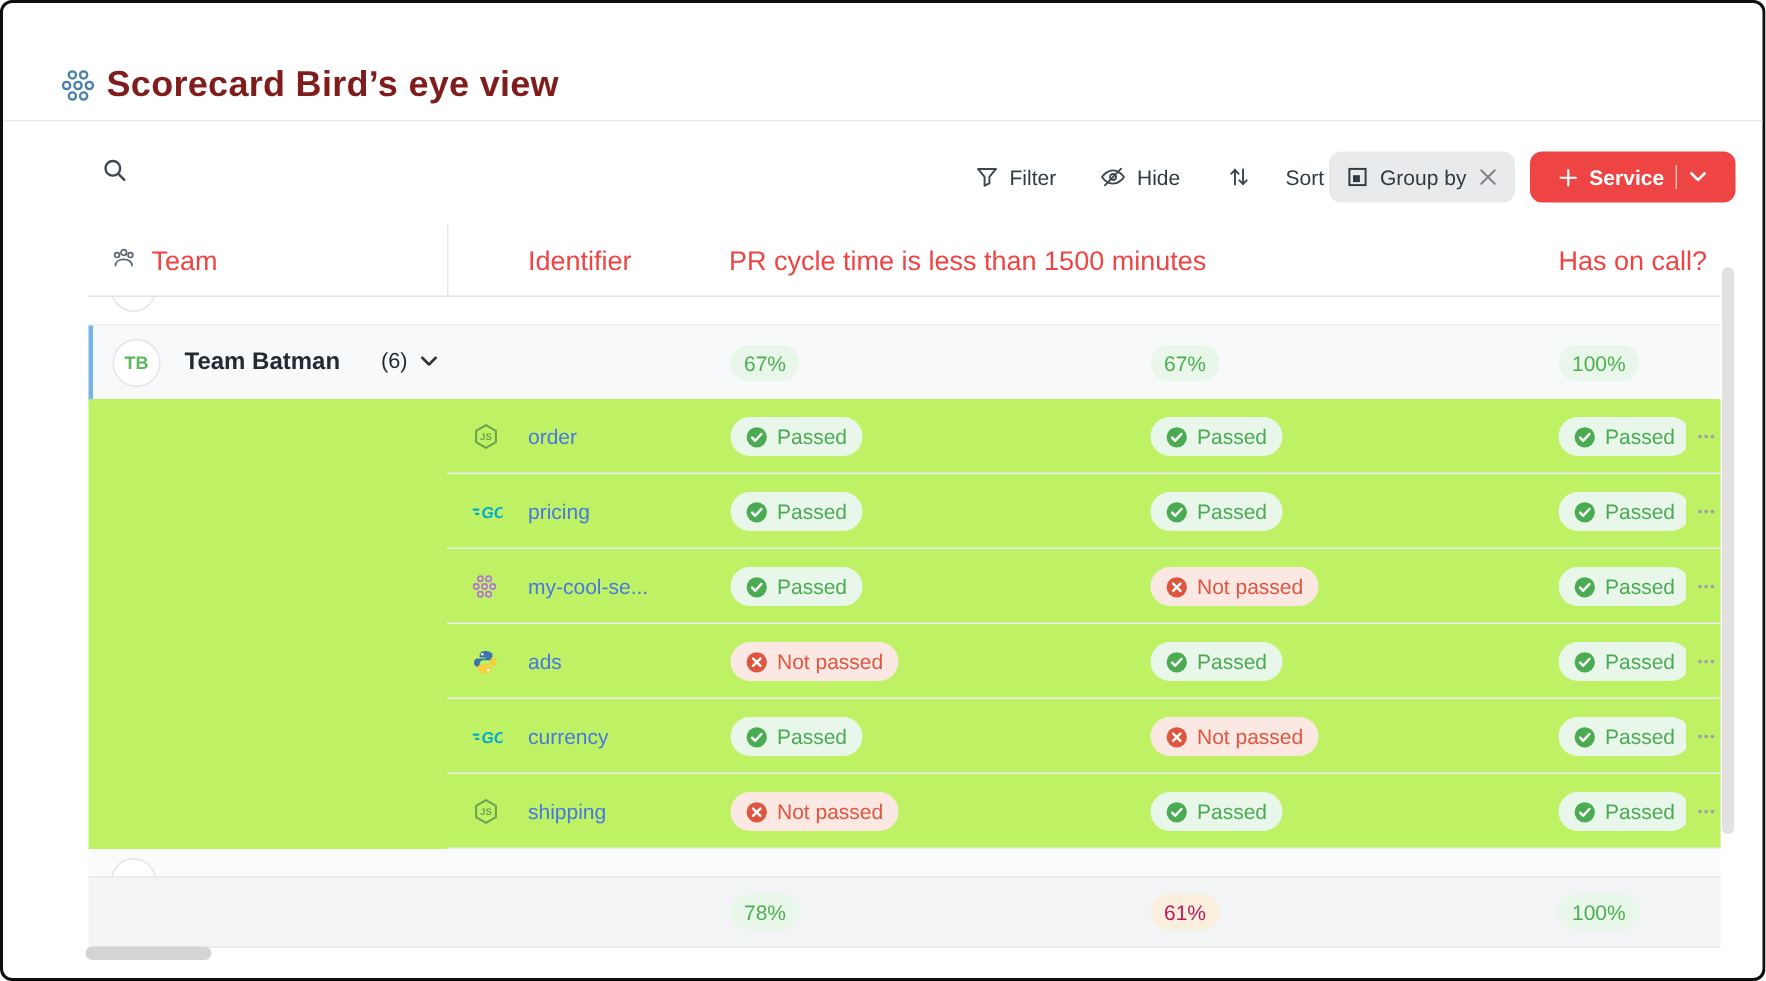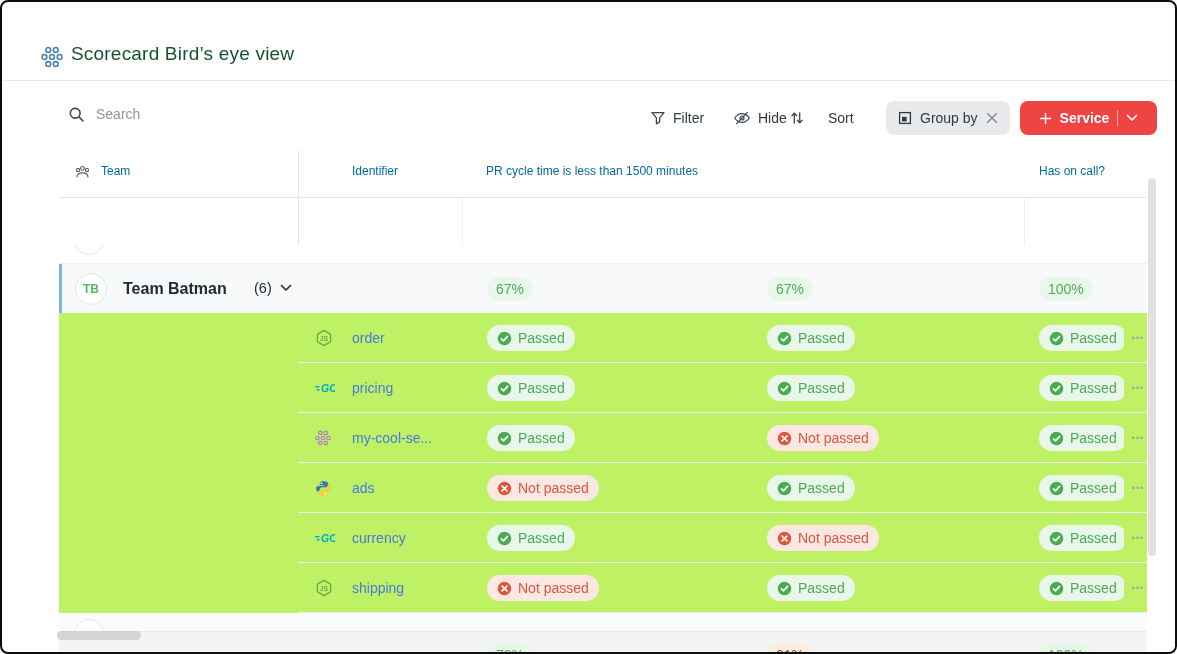--- a/index.html
+++ b/index.html
@@ -2,45 +2,45 @@
 <html><head>
 <meta charset="utf-8">
 <style>
   html,body{margin:0;padding:0;background:#fff;font-family:"Liberation Sans",sans-serif;}
   .window{position:relative;width:1177px;height:654px;box-sizing:border-box;border:2px solid #0d0d0d;
           border-radius:8px;background:#fff;overflow:hidden;}
   svg{display:block;}
   
   .app-header{position:absolute;left:0;top:0;width:100%;height:78px;border-bottom:1px solid #e9eaec;}
   .title-icon{position:absolute;left:39px;top:44px;width:22px;height:22px;color:#4a81aa;}
-  .page-title{position:absolute;left:69px;top:41px;font-size:19px;font-weight:400;color:#14532d;letter-spacing:.2px;}
+  .page-title{position:absolute;left:69px;top:41px;font-size:24px;font-weight:700;color:#7f1d1d;letter-spacing:.2px;}
   
   .search-wrap{position:absolute;left:66px;top:103px;display:flex;align-items:center;gap:9px;color:#3f4850;}
   .search-input{border:none;outline:none;font-size:14px;color:#2b333b;width:200px;font-family:inherit;background:transparent;}
   .search-input::placeholder{color:#8f959d;}
   .tbtn{position:absolute;top:101px;height:30px;display:flex;align-items:center;gap:7px;font-size:14px;
         color:#2f3a43;cursor:pointer;background:none;border:none;padding:0;font-family:inherit;}
   .tbtn svg{color:#3a4750;}
-  .btn-filter{left:648px;} .btn-hide{left:731px;} .btn-sort{left:788px;gap:24px;}
+  .btn-filter{left:648px;} .btn-hide{left:731px;} .btn-sort{left:817px;gap:24px;}
   .chip{position:absolute;left:884px;top:99px;height:34px;box-sizing:border-box;display:flex;align-items:center;gap:8px;
         background:#e9eaeb;border-radius:8px;padding:0 12px;font-size:14px;color:#2f3a43;}
   .chip .x{color:#7c838a;cursor:pointer;display:flex;}
   .service-btn{position:absolute;left:1018px;top:99px;width:137px;height:34px;box-sizing:border-box;background:#ef4444;
         border:none;border-radius:8px;display:flex;align-items:center;justify-content:center;gap:8px;color:#fff;
         font-size:14px;font-weight:600;font-family:inherit;cursor:pointer;}
   .service-btn .vdiv{width:1px;height:16px;background:rgba(255,255,255,.6);}
   
   .thead{position:absolute;left:57px;top:148px;width:1088px;height:47px;border-bottom:1px solid #e2e4e6;}
-  .th{position:absolute;top:14px;font-size:12px;color:#0369a1;white-space:nowrap;}
+  .th{position:absolute;top:14px;font-size:18px;color:#ef4444;white-space:nowrap;}
   .th-team{left:42px;} .th-id{left:293px;} .th-pr{left:427px;} .th-build{left:708px;} .th-oncall{left:980px;}
   .team-icon{position:absolute;left:15px;top:14px;width:17px;height:17px;color:#5d6670;}
   .colsep-main{position:absolute;left:296px;top:148px;width:1px;height:480px;background:#e4e6e8;}
   .colsep{position:absolute;width:1px;background:#edeff1;}
   
-  .row{position:absolute;left:57px;width:1088px;margin-top:47px;}
+  .row{position:absolute;left:57px;width:1088px;}
   .gap-top{top:196px;height:18px;background:#fff;overflow:hidden;}
   .gap-bottom{top:564px;height:18px;background:#fafbfc;overflow:hidden;}
   .partial-avatar{position:absolute;left:15px;width:30px;height:30px;border-radius:50%;
         background:#fff;border:1.5px solid #e3e6e9;box-sizing:border-box;}
   .team-row{top:214px;height:50px;background:#f8f9fb;border-top:1px solid #eef0f2;}
   .team-row::before{content:"";position:absolute;left:0;top:0;bottom:0;width:3px;background:#77b5e8;}
   .avatar{position:absolute;left:16px;top:9px;width:32px;height:32px;border-radius:50%;background:#fff;
         border:1.5px solid #e3e6e9;box-sizing:border-box;display:flex;align-items:center;justify-content:center;
         font-size:12px;font-weight:600;color:#5cb85c;}
   .team-name{position:absolute;left:64px;top:16px;font-size:16px;font-weight:600;color:#222a32;}
@@ -165,21 +165,20 @@
     </span>
     <div class="page-title">Scorecard Bird’s eye view</div>
   </div>
 
   <div class="search-wrap">
     <span>
         <svg width="17" height="17">
           <use href="#s-search"></use>
         </svg>
       </span>
-    <input class="search-input" placeholder="Search" style="">
   </div>
   <button class="tbtn btn-filter">
     <span>
         <svg width="16" height="16">
           <use href="#s-filter"></use>
         </svg>
       </span>
     <span>Filter</span>
   </button>
   <button class="tbtn btn-hide">

